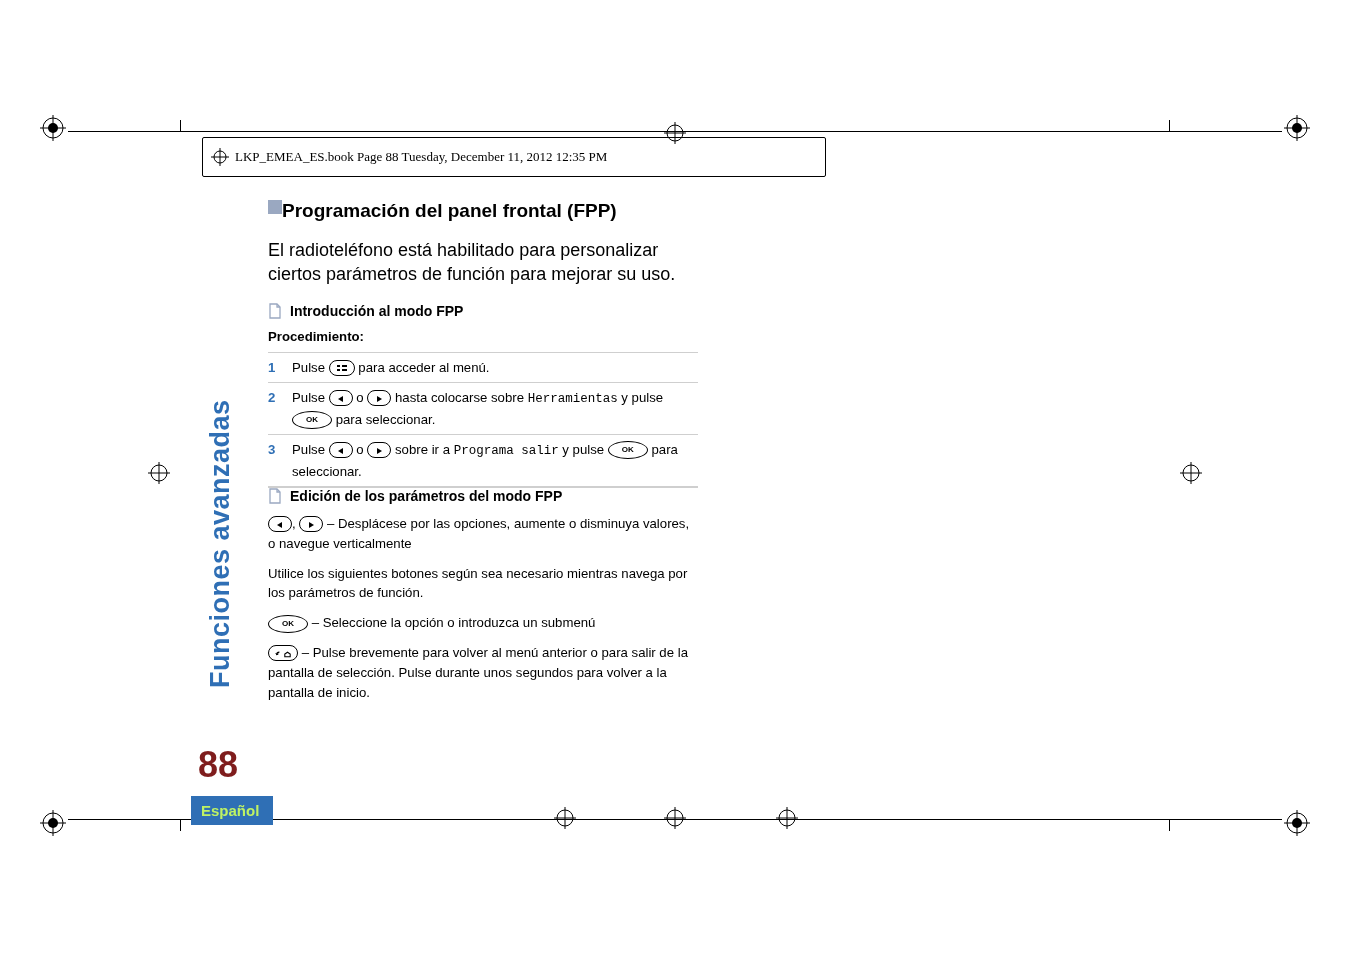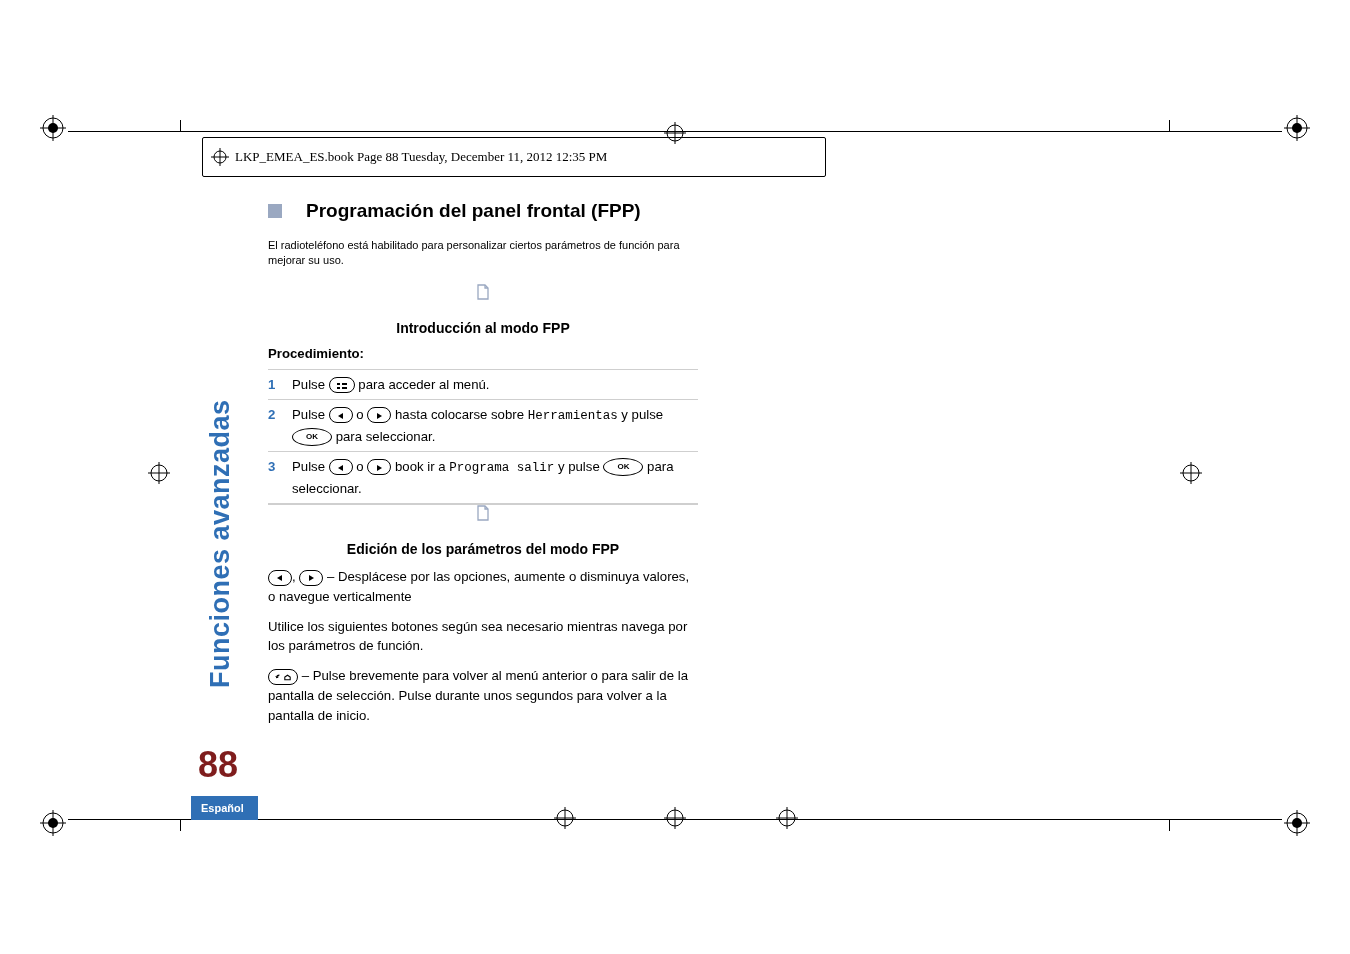--- a/index.html
+++ b/index.html
@@ -19,25 +19,25 @@
   .short-right-bot { position: absolute; bottom: 123px; right: 180px; width: 1px; height: 12px; background: #000; }
 
   
   .slug-bar { position: absolute; top: 137px; left: 202px; width: 624px; border: 1px solid #000; border-radius: 2px; padding: 10px 8px; font-size: 13px; display: flex; align-items: center; gap: 6px; }
   .slug-bar .crosshair { width: 18px; height: 18px; display: inline-block; }
   .slug-bar .crosshair svg { width: 100%; height: 100%; }
   .slug-text { font-family: "Times New Roman", serif; }
 
   
   .content { position: absolute; top: 200px; left: 268px; width: 430px; }
-  .h1-row { display: flex; align-items: center; gap: 24px; margin-bottom: 16px; }
+  .h1-row { display: flex; gap: 0; margin-bottom: 16px; }
   .h1-square { width: 14px; height: 14px; background: #9aa8c1; display: inline-block; }
   .h1 { font-size: 19px; font-weight: bold; }
-  .para { font-size: 11px; line-height: 1.35; margin-bottom: 16px; }
-  .h2-row { display: flex; align-items: center; gap: 20px; margin-bottom: 10px; flex-direction: column; }
+  .para { font-size: 18px; line-height: 1.35; margin-bottom: 16px; }
+  .h2-row { display: flex; align-items: center; gap: 8px; margin-bottom: 10px; }
   .page-icon { width: 14px; height: 16px; display: inline-block; }
   .page-icon svg { width: 100%; height: 100%; display: block; }
   .h2 { font-size: 14px; font-weight: bold; }
   .proc-label { font-size: 13.2px; font-weight: bold; margin-bottom: 8px; }
   .step { display: flex; gap: 10px; font-size: 13.2px; line-height: 1.6; padding: 4px 0; border-bottom: 1px solid #cfcfcf; }
   .step:last-of-type { border-bottom: none; }
   .step-num { color: #2f6fb5; font-weight: bold; width: 14px; flex: none; }
   .step-body { flex: 1; }
   .note-row { display: flex; gap: 10px; font-size: 13.2px; line-height: 1.5; margin: 14px 0 18px 0; }
   .note-label { font-weight: bold; }
@@ -49,21 +49,21 @@
   .key { display: inline-block; vertical-align: middle; height: 16px; border: 1.2px solid #000; border-radius: 9px; padding: 0 5px; min-width: 22px; text-align: center; font-size: 10px; line-height: 14px; background: #fff; }
   .key-ok { height: 18px; width: 40px; min-width: 0; border-radius: 50%; padding: 0; font-size: 8px; line-height: 16px; font-weight: bold; }
   .key-arrow svg { width: 12px; height: 10px; display: inline-block; vertical-align: middle; }
   .key-home svg { width: 18px; height: 10px; display: inline-block; vertical-align: middle; }
   .key-menu svg { width: 14px; height: 10px; display: inline-block; vertical-align: middle; }
 
   
   .side-label { position: absolute; left: 205px; top: 378px; font-size: 27px; font-weight: bold; color: #2f6fb5; transform: rotate(-90deg); transform-origin: left top; white-space: nowrap; letter-spacing: 0.5px; }
   .side-label-pos { top: 688px; }
   .page-number { position: absolute; left: 198px; top: 744px; font-size: 36px; font-weight: bold; color: #7f1d1d; }
-  .lang-box { position: absolute; left: 191px; top: 796px; background: #2f6fb5; color: #ffffff; font-weight: bold; font-size: 11px; padding: 6px 14px 6px 10px; }
+  .lang-box { position: absolute; left: 191px; top: 796px; background: #2f6fb5; color: #bef264; font-weight: bold; font-size: 15px; padding: 6px 14px 6px 10px; }
 
 </style>
 </head>
 <body>
 
 <div class="page">
 
   <div class="reg" style="top:115px; left:40px;">
     <svg viewBox="0 0 26 26">
         <circle cx="13" cy="13" r="10" fill="none" stroke="#000" stroke-width="1"></circle>
@@ -201,21 +201,21 @@
       </span>
     </div>
 
     <div class="step">
       <span class="step-num">3</span>
       <span class="step-body">
         <span>Pulse </span><span class="key key-arrow"><svg viewBox="0 0 12 10">
               <path d="M8 2 L3 5 L8 8 Z" fill="#000"></path>
             </svg></span><span> o </span><span class="key key-arrow"><svg viewBox="0 0 12 10">
               <path d="M4 2 L9 5 L4 8 Z" fill="#000"></path>
-            </svg></span><span> book ir a </span><span class="monotxt">Programa salir</span><span> y pulse </span><span class="key key-ok">OK</span><span> para seleccionar.</span>
+            </svg></span><span> sobre ir a </span><span class="monotxt">Programa salir</span><span> y pulse </span><span class="key key-ok">OK</span><span> para seleccionar.</span>
       </span>
     </div>
     <div style="border-top:1px solid #cfcfcf; height:1px;"></div>
 
 
     <div class="h2-row">
       <span class="page-icon">
         <svg viewBox="0 0 14 16">
             <path d="M2 1h7l3 3v11H2z" fill="none" stroke="#9aa8c1" stroke-width="1.3"></path>
             <path d="M9 1v3h3" fill="none" stroke="#9aa8c1" stroke-width="1.3"></path>
@@ -227,20 +227,23 @@
     <div class="desc">
       <p>
         <span class="key key-arrow"><svg viewBox="0 0 12 10">
               <path d="M8 2 L3 5 L8 8 Z" fill="#000"></path>
             </svg></span><span>, </span><span class="key key-arrow"><svg viewBox="0 0 12 10">
               <path d="M4 2 L9 5 L4 8 Z" fill="#000"></path>
             </svg></span><span> – Desplácese por las opciones, aumente o disminuya valores, o navegue verticalmente</span>
       </p>
       <p>Utilice los siguientes botones según sea necesario mientras navega por los parámetros de función.</p>
       <p>
+        <span class="key key-ok">OK</span><span> – Seleccione la opción o introduzca un submenú</span>
+      </p>
+      <p>
         <span class="key key-home"><svg viewBox="0 0 20 10">
               <path d="M3 6 A3 3 0 0 1 6 3" fill="none" stroke="#000" stroke-width="1.3"></path>
               <path d="M3 6 l-1 -2 M3 6 l2 -1" stroke="#000" stroke-width="1"></path>
               <path d="M12 8 V5 L15 3 L18 5 V8 Z" fill="none" stroke="#000" stroke-width="1.2"></path>
             </svg></span><span> – Pulse brevemente para volver al menú anterior o para salir de la pantalla de selección. Pulse durante unos segundos para volver a la pantalla de inicio.</span>
       </p>
     </div>
   </div>
 
   <div class="side-label side-label-pos">Funciones avanzadas</div>

